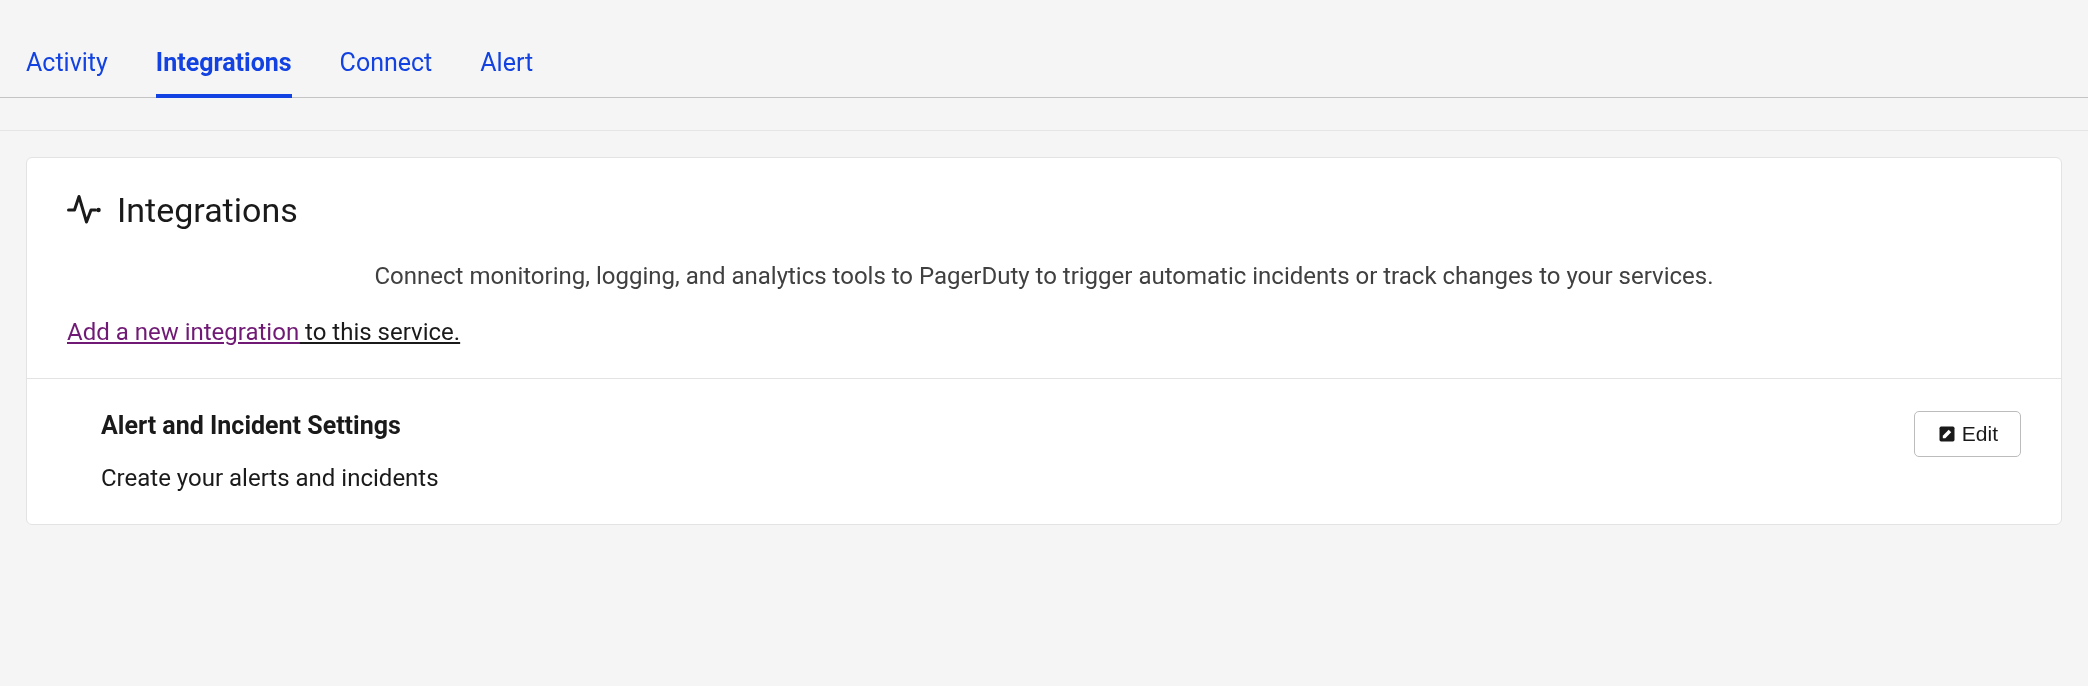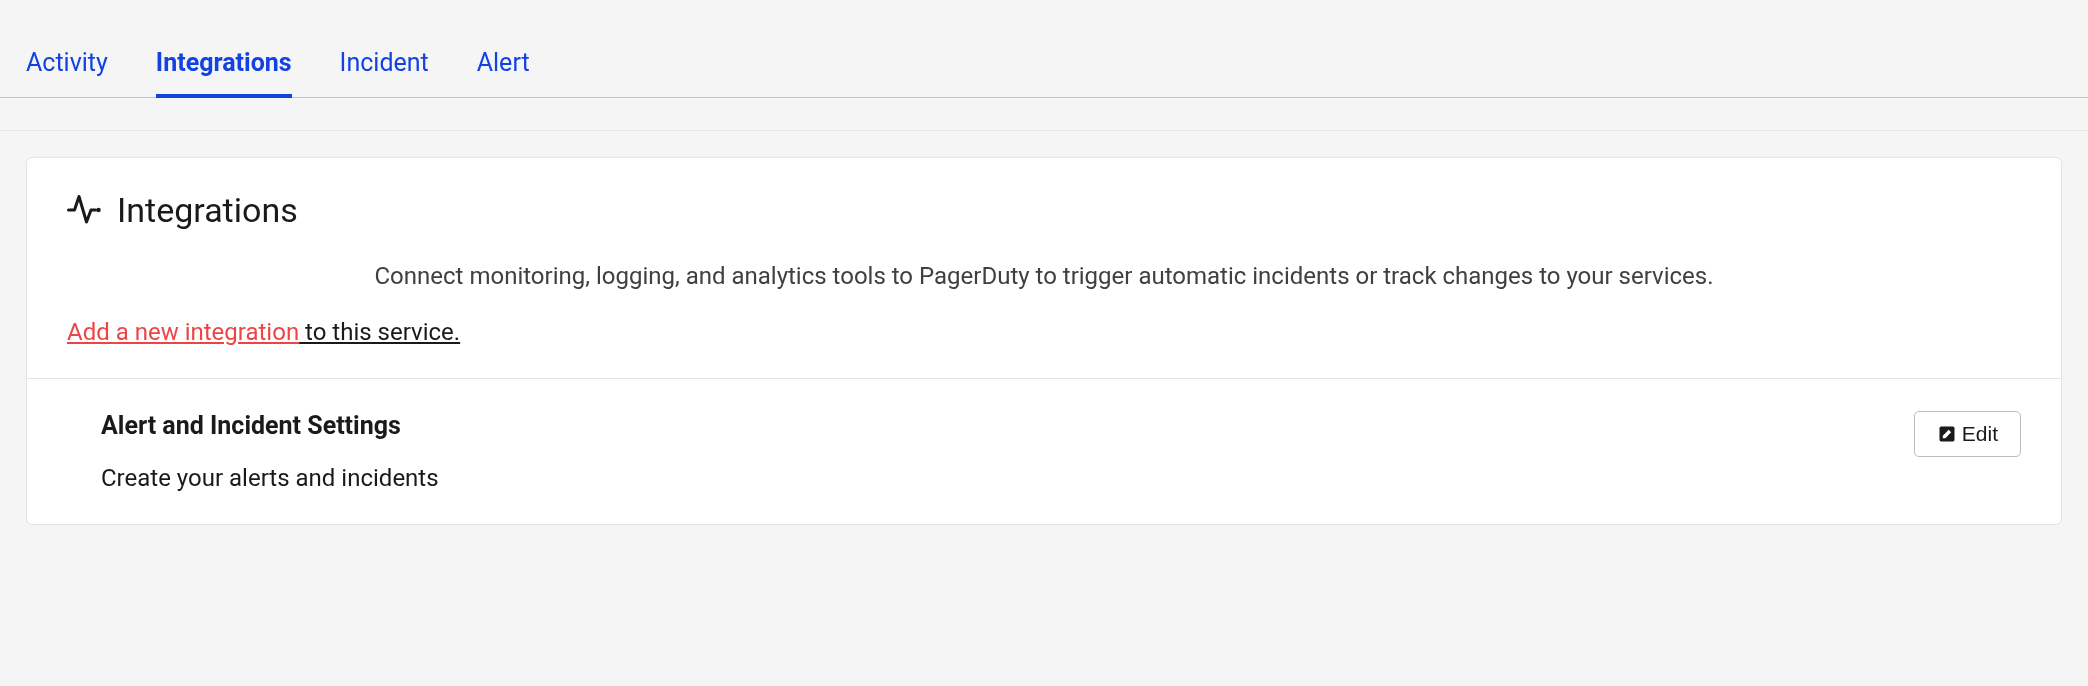--- a/index.html
+++ b/index.html
@@ -66,21 +66,21 @@
       color: #1a1a1a;
     }
     .section-description {
       font-size: 24px;
       color: #404040;
       line-height: 1.5;
       margin-bottom: 24px;
       text-align: center;
     }
     .link {
-      color: #ef4444;
+      color: #701a75;
       text-decoration: underline;
       cursor: pointer;
       font-size: 24px;
     }
     .link-suffix {
       font-size: 24px;
       color: #1a1a1a;
       text-decoration: underline;
     }
     .settings-header {
@@ -119,21 +119,21 @@
       width: 20px;
       height: 20px;
     }
   </style>
 </head>
 <body>
 
 <div class="tabs-container">
   <div class="tab">Activity</div>
   <div class="tab active">Integrations</div>
-  <div class="tab">Incident</div>
+  <div class="tab">Connect</div>
   <div class="tab">Alert</div>
 </div>
 
 <div class="divider"></div>
 
 <div class="card">
   <div class="card-section">
     <div class="section-header">
       <svg class="icon-activity" viewBox="0 0 24 24" fill="none" stroke="#1a1a1a" stroke-width="2" stroke-linecap="round" stroke-linejoin="round">
         <polyline points="1 12 5 12 8 3 13 20 16 12 19 12"></polyline>

